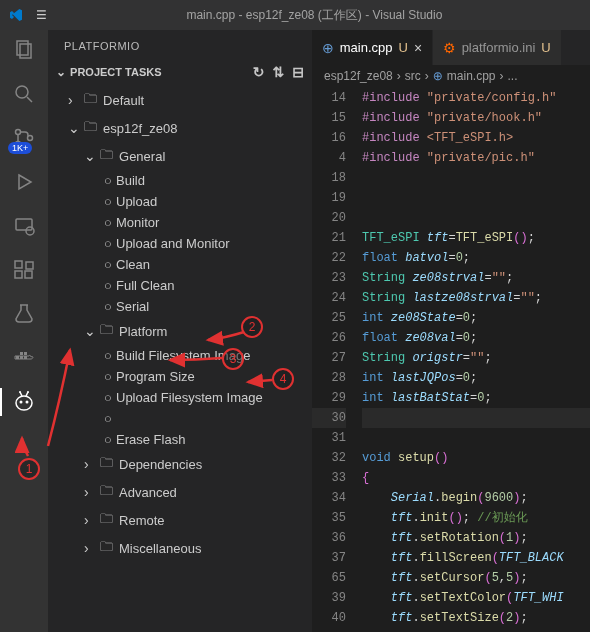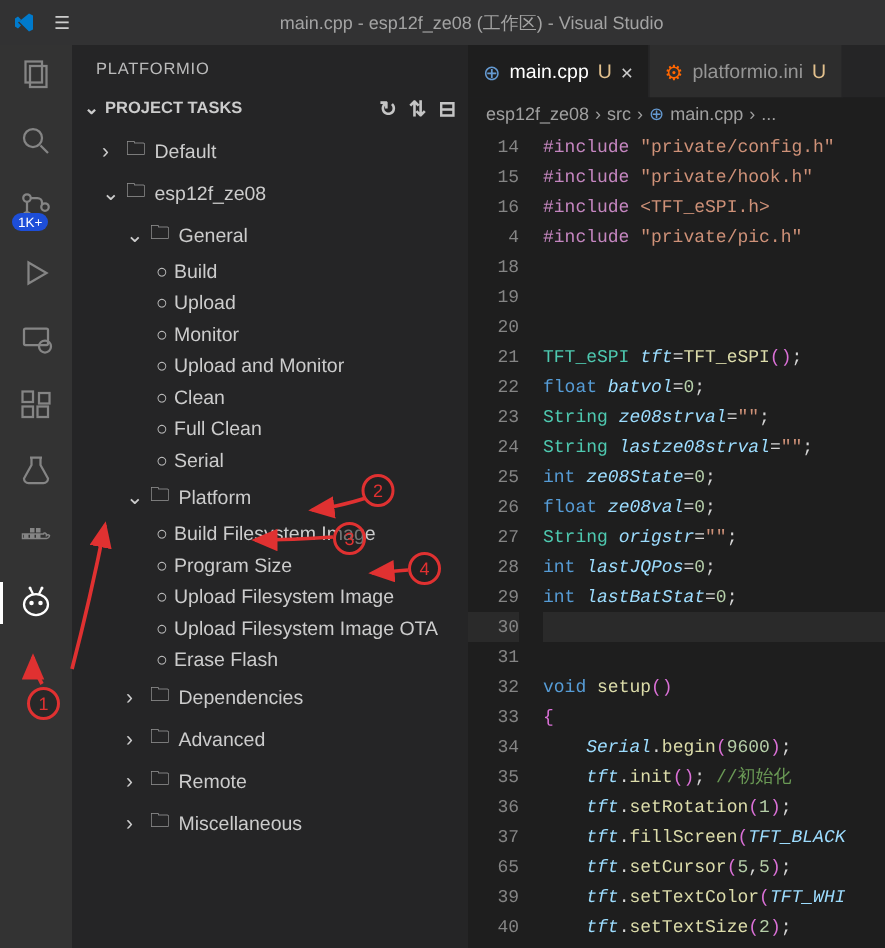--- a/index.html
+++ b/index.html
@@ -340,21 +340,20 @@
           <div class="tree-item indent-3">
             <span class="bullet">○</span>
             <span>Program Size</span>
           </div>
           <div class="tree-item indent-3">
             <span class="bullet">○</span>
             <span>Upload Filesystem Image</span>
           </div>
           <div class="tree-item indent-3">
             <span class="bullet">○</span>
-            <span>Upload Filesystem Image OTA</span>
           </div>
           <div class="tree-item indent-3">
             <span class="bullet">○</span>
             <span>Erase Flash</span>
           </div>
         </div>
       <div class="tree-item indent-2">
         <span class="chev">›</span>
         <span class="folder-icon">🗀</span>
         <span>Dependencies</span>

